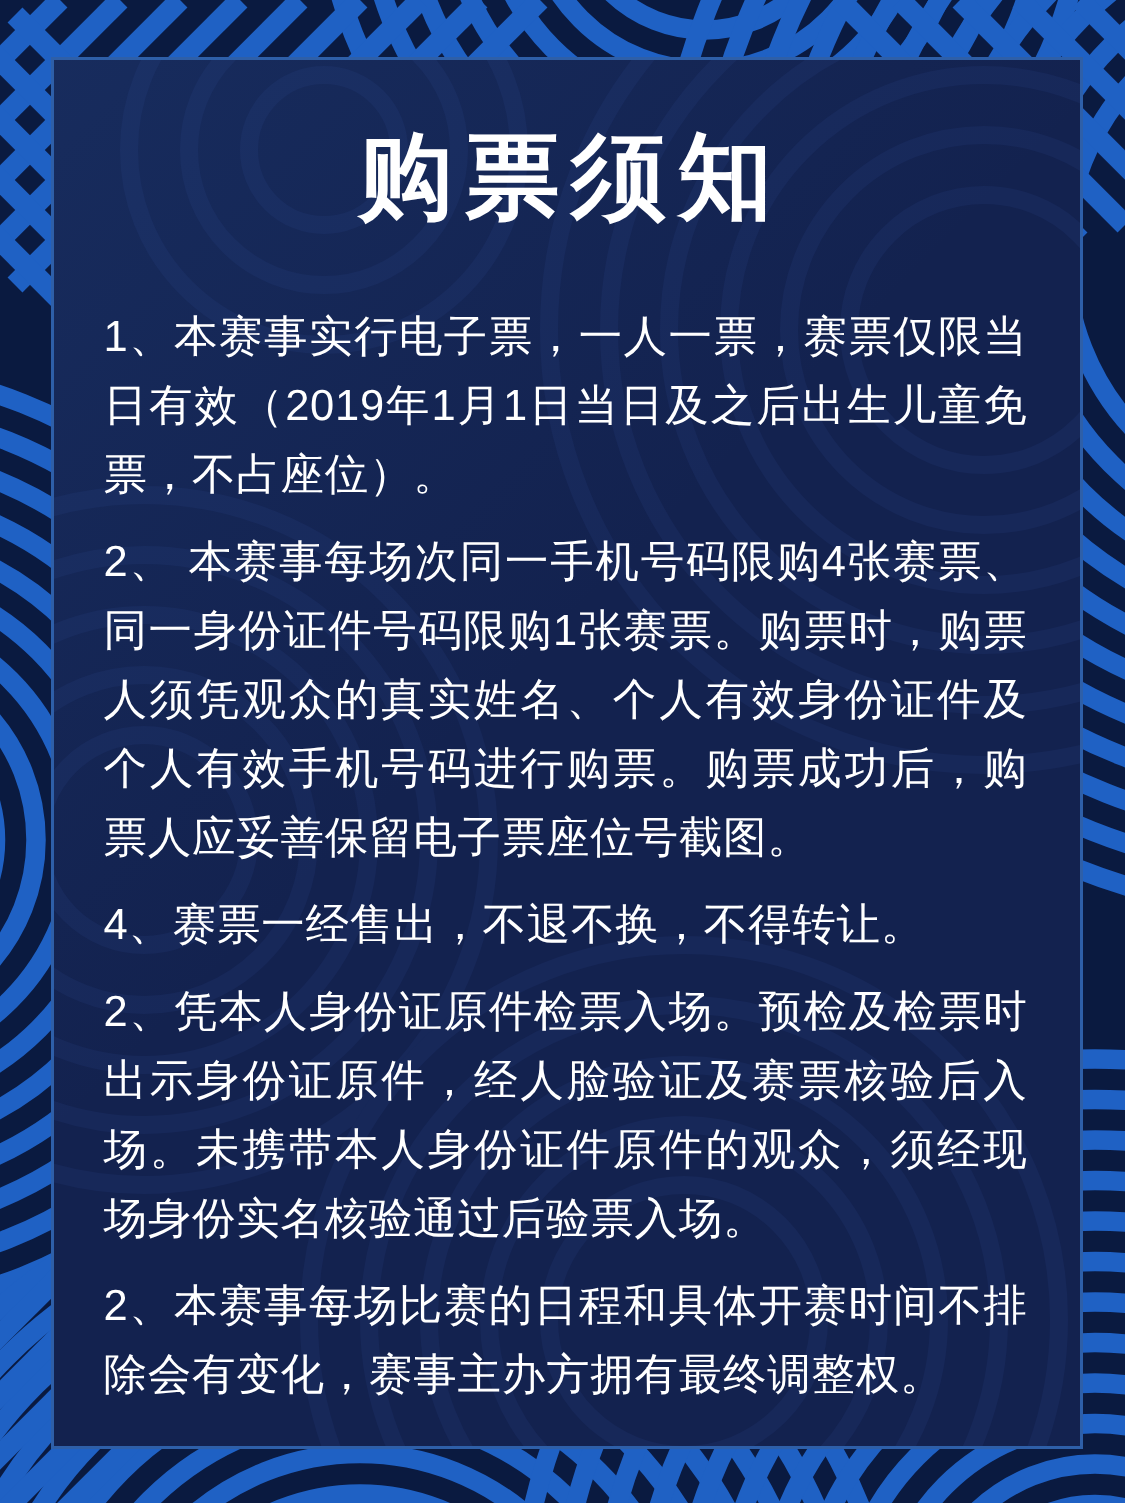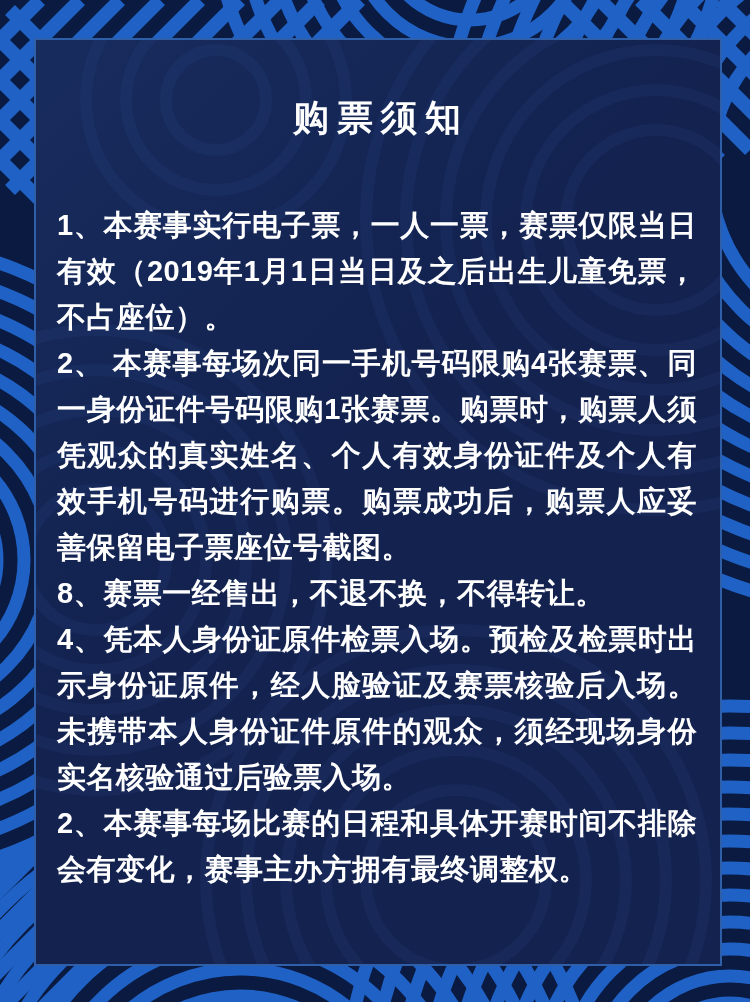--- a/index.html
+++ b/index.html
@@ -51,35 +51,35 @@
   }
   .card-content {
     position: relative;
     z-index: 2;
     padding: 50px 23px 0 21px;
   }
   .page-title {
     margin: 0;
     text-align: center;
     color: #FFFFFF;
-    font-size: 36px;
+    font-size: 63px;
     line-height: 56px;
     font-weight: bold;
     letter-spacing: 8px;
     text-indent: 8px; 
   }
   .notice-list {
     margin-top: 56px;
   }
   .notice-item {
-    margin: 0;
+    margin: 12px;
     color: #FFFFFF;
     font-size: 29px;
     line-height: 46px;
-    font-weight: bold;
+    font-weight: normal;
     text-align: justify;
     letter-spacing: 0.5px;
     word-break: break-all;
   }
 </style>
 </head>
 <body>
 
 <div class="poster">
 
@@ -215,20 +215,20 @@
       </g>
     </svg>
     <div class="card-sheen"></div>
 
     <div class="card-content">
       <h1 class="page-title">购票须知</h1>
 
       <div class="notice-list">
         <p class="notice-item">1、本赛事实行电子票，一人一票，赛票仅限当日有效（2019年1月1日当日及之后出生儿童免票，不占座位）。</p>
         <p class="notice-item">2、 本赛事每场次同一手机号码限购4张赛票、同一身份证件号码限购1张赛票。购票时，购票人须凭观众的真实姓名、个人有效身份证件及个人有效手机号码进行购票。购票成功后，购票人应妥善保留电子票座位号截图。</p>
-        <p class="notice-item">8、赛票一经售出，不退不换，不得转让。</p>
-        <p class="notice-item">4、凭本人身份证原件检票入场。预检及检票时出示身份证原件，经人脸验证及赛票核验后入场。未携带本人身份证件原件的观众，须经现场身份实名核验通过后验票入场。</p>
+        <p class="notice-item">4、赛票一经售出，不退不换，不得转让。</p>
+        <p class="notice-item">2、凭本人身份证原件检票入场。预检及检票时出示身份证原件，经人脸验证及赛票核验后入场。未携带本人身份证件原件的观众，须经现场身份实名核验通过后验票入场。</p>
         <p class="notice-item">2、本赛事每场比赛的日程和具体开赛时间不排除会有变化，赛事主办方拥有最终调整权。</p>
       </div>
     </div>
   </div>
 
 </div>
 
 </body></html>

